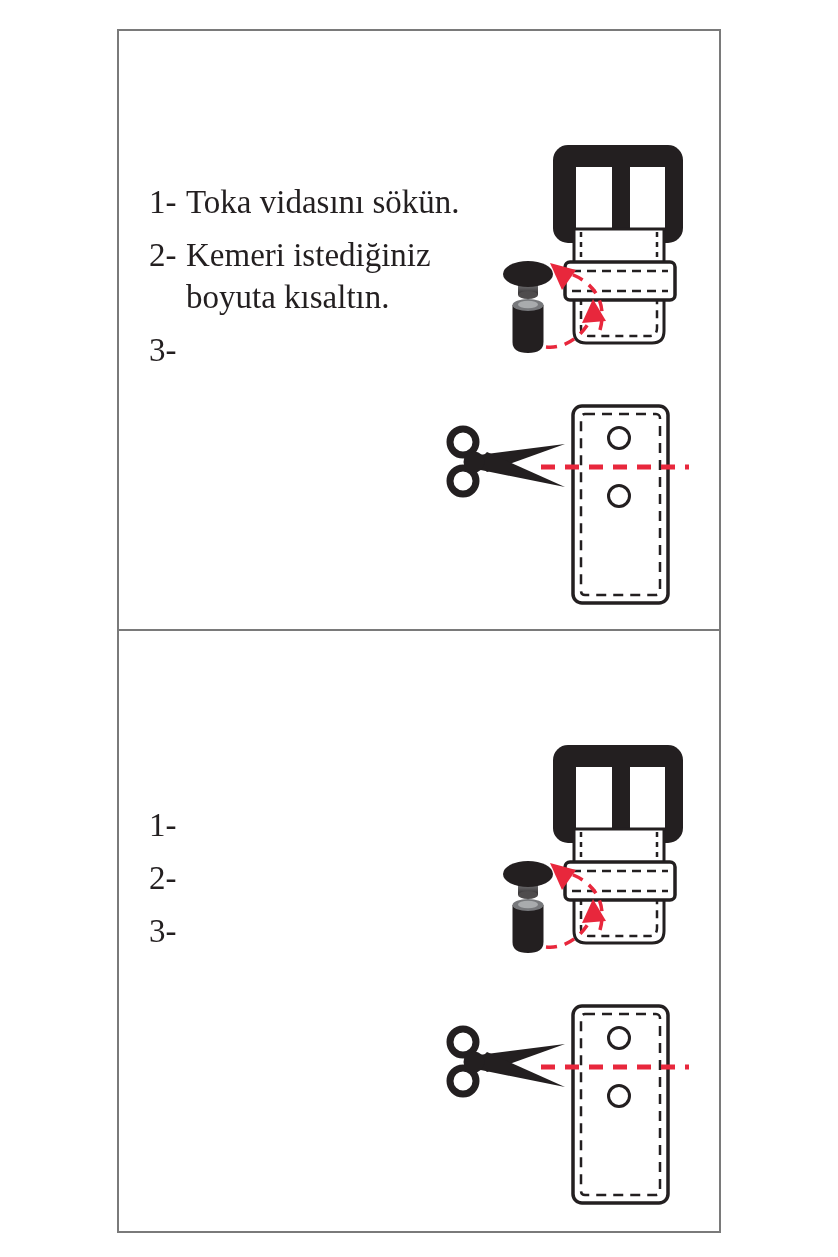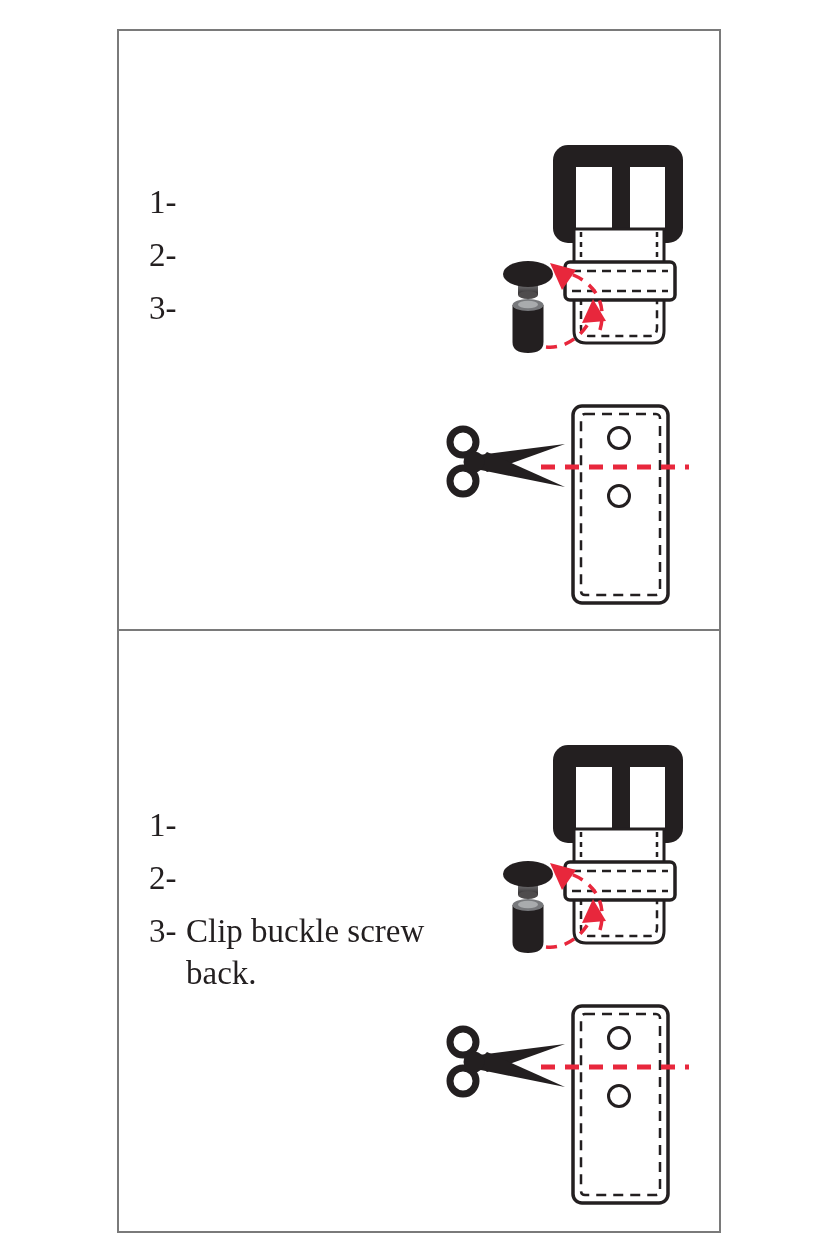--- a/index.html
+++ b/index.html
@@ -128,23 +128,26 @@
 <div class="canvas">
   <div class="frame">
 
     <div class="panel p1">
       <svg class="illus" viewBox="0 0 600 600">
         <use href="#belt-illos"></use>
       </svg>
       <div class="instructions">
         <div class="step">
           <span class="step-num">1-</span>
+          <span class="step-text">Toka vidasını sökün.</span>
         </div>
         <div class="step">
           <span class="step-num">2-</span>
+          <span class="step-text">Kemeri istediğiniz
+boyuta kısaltın.</span>
         </div>
         <div class="step">
           <span class="step-num">3-</span>
         </div>
       </div>
     </div>
 
     <div class="divider"></div>
 
     <div class="panel p2">
@@ -153,20 +156,18 @@
       </svg>
       <div class="instructions">
         <div class="step">
           <span class="step-num">1-</span>
         </div>
         <div class="step">
           <span class="step-num">2-</span>
         </div>
         <div class="step">
           <span class="step-num">3-</span>
-          <span class="step-text">Clip buckle screw
-back.</span>
         </div>
       </div>
     </div>
 
   </div>
 </div>
 
 </body></html>

